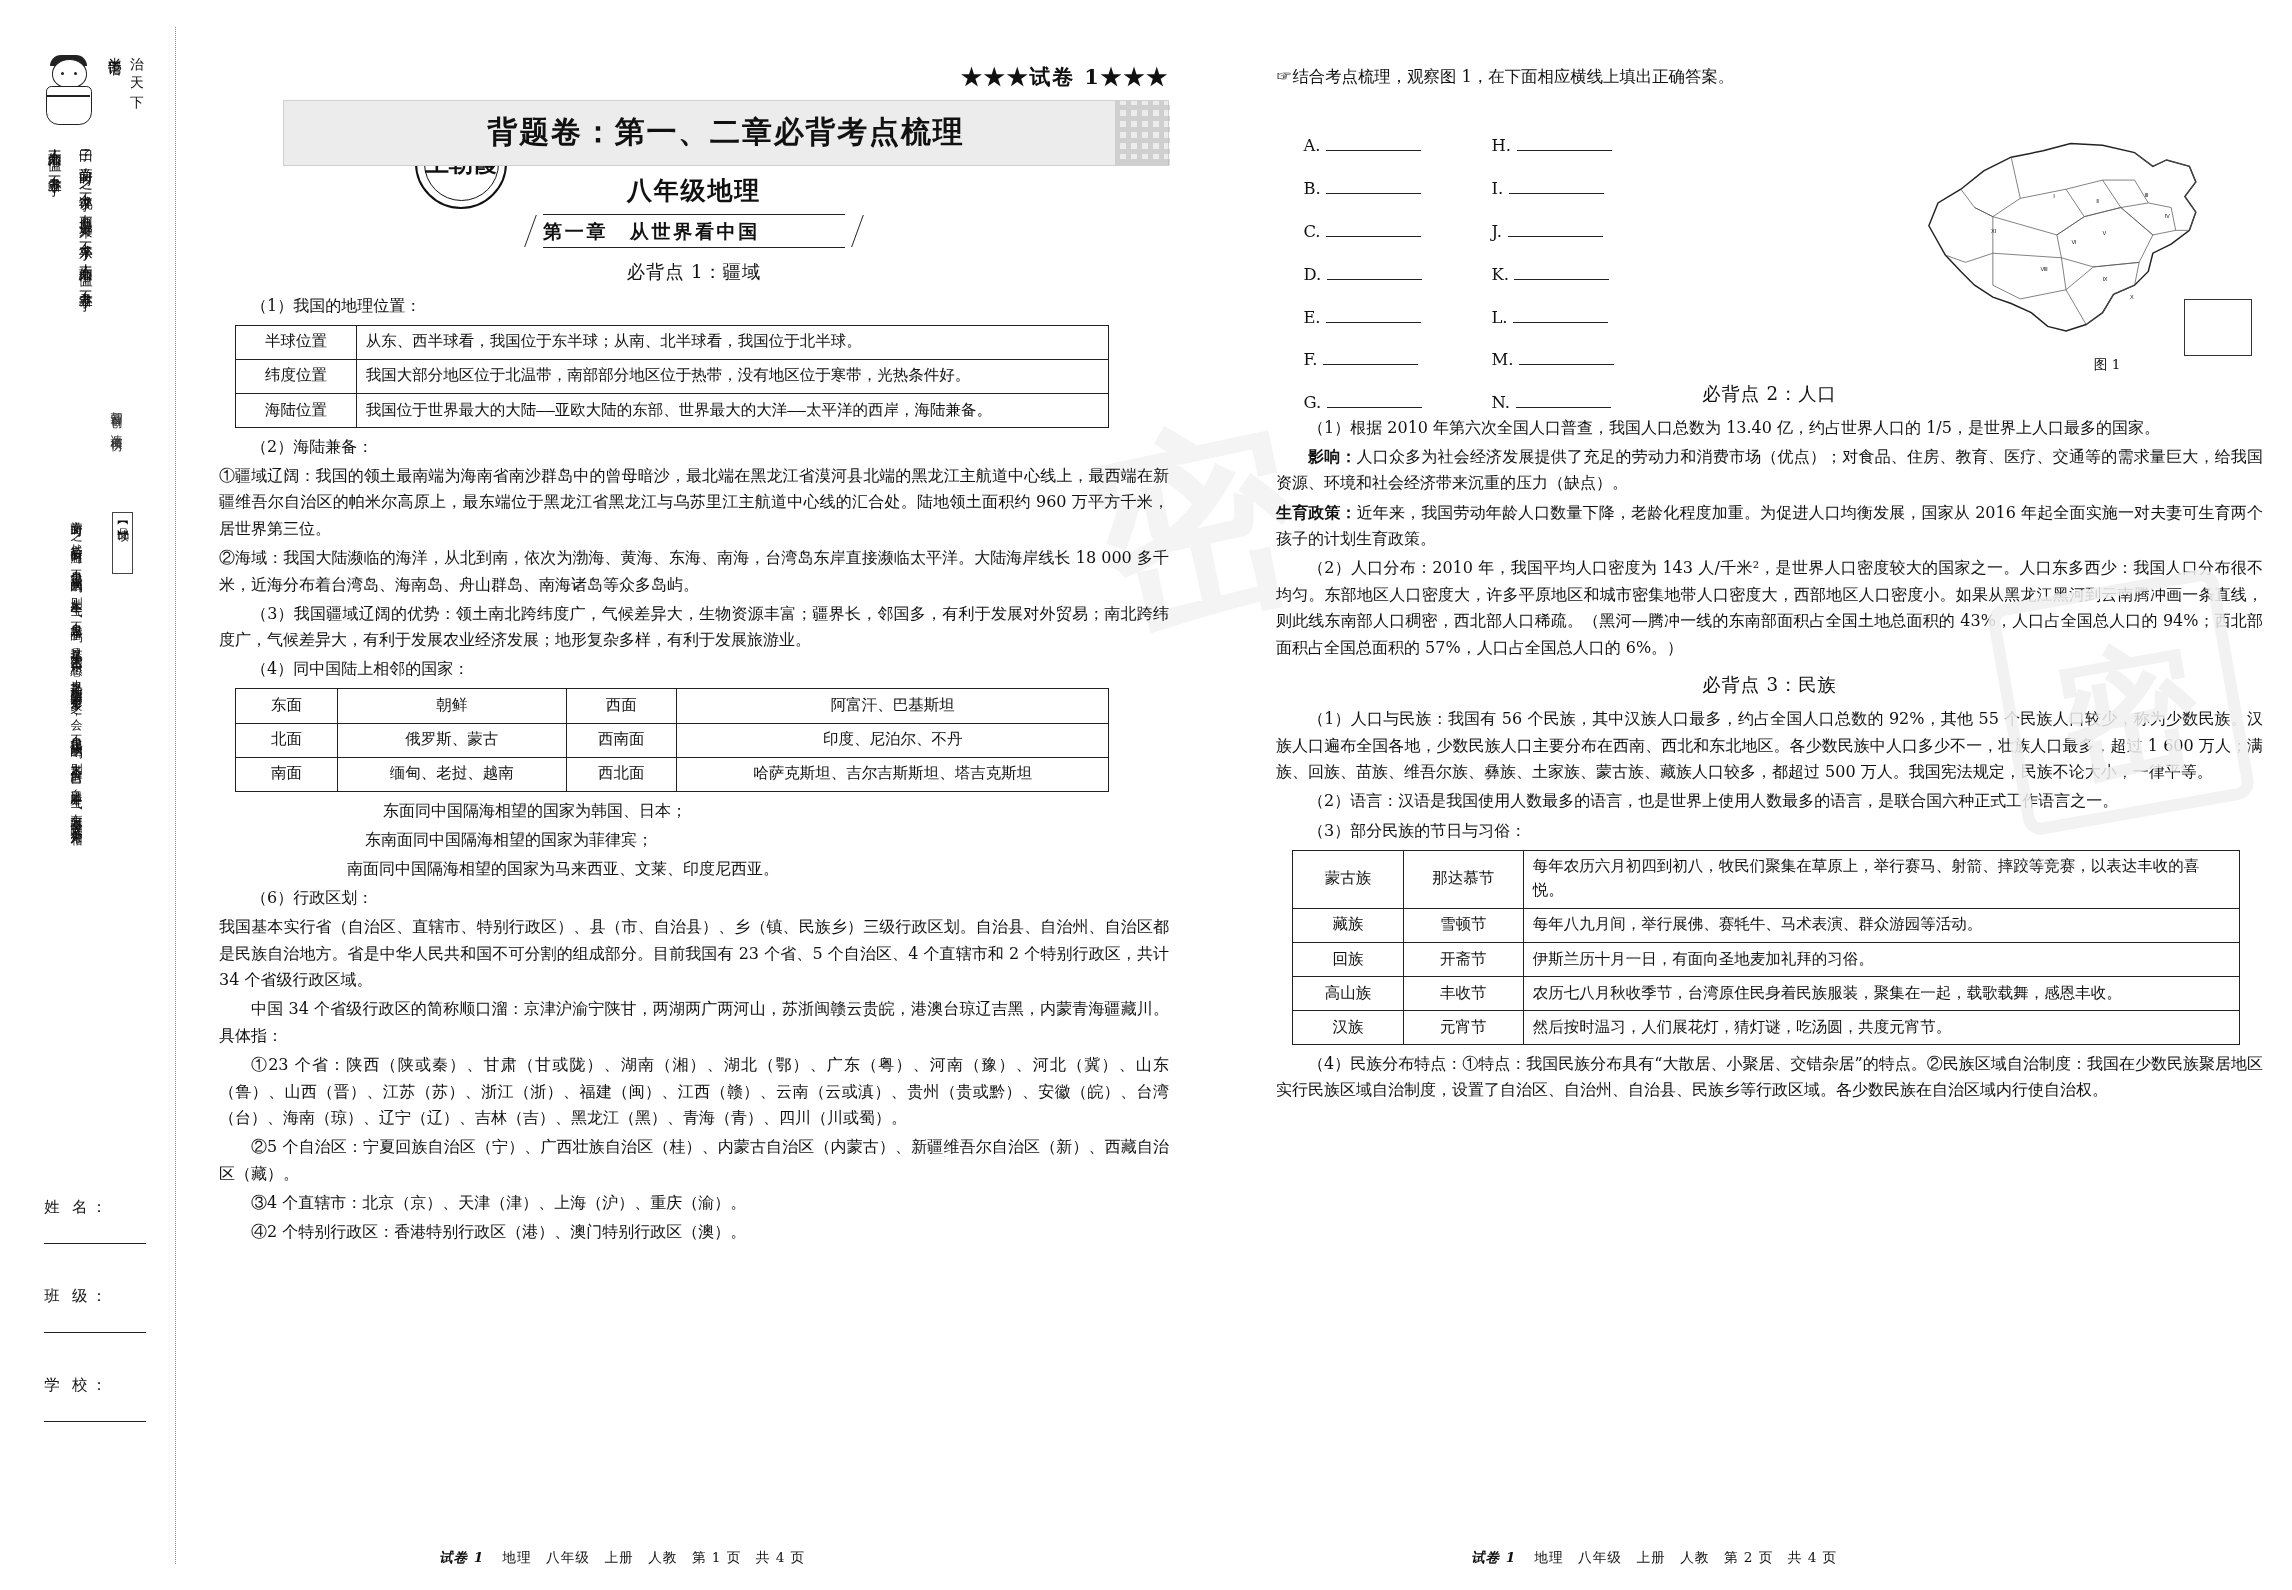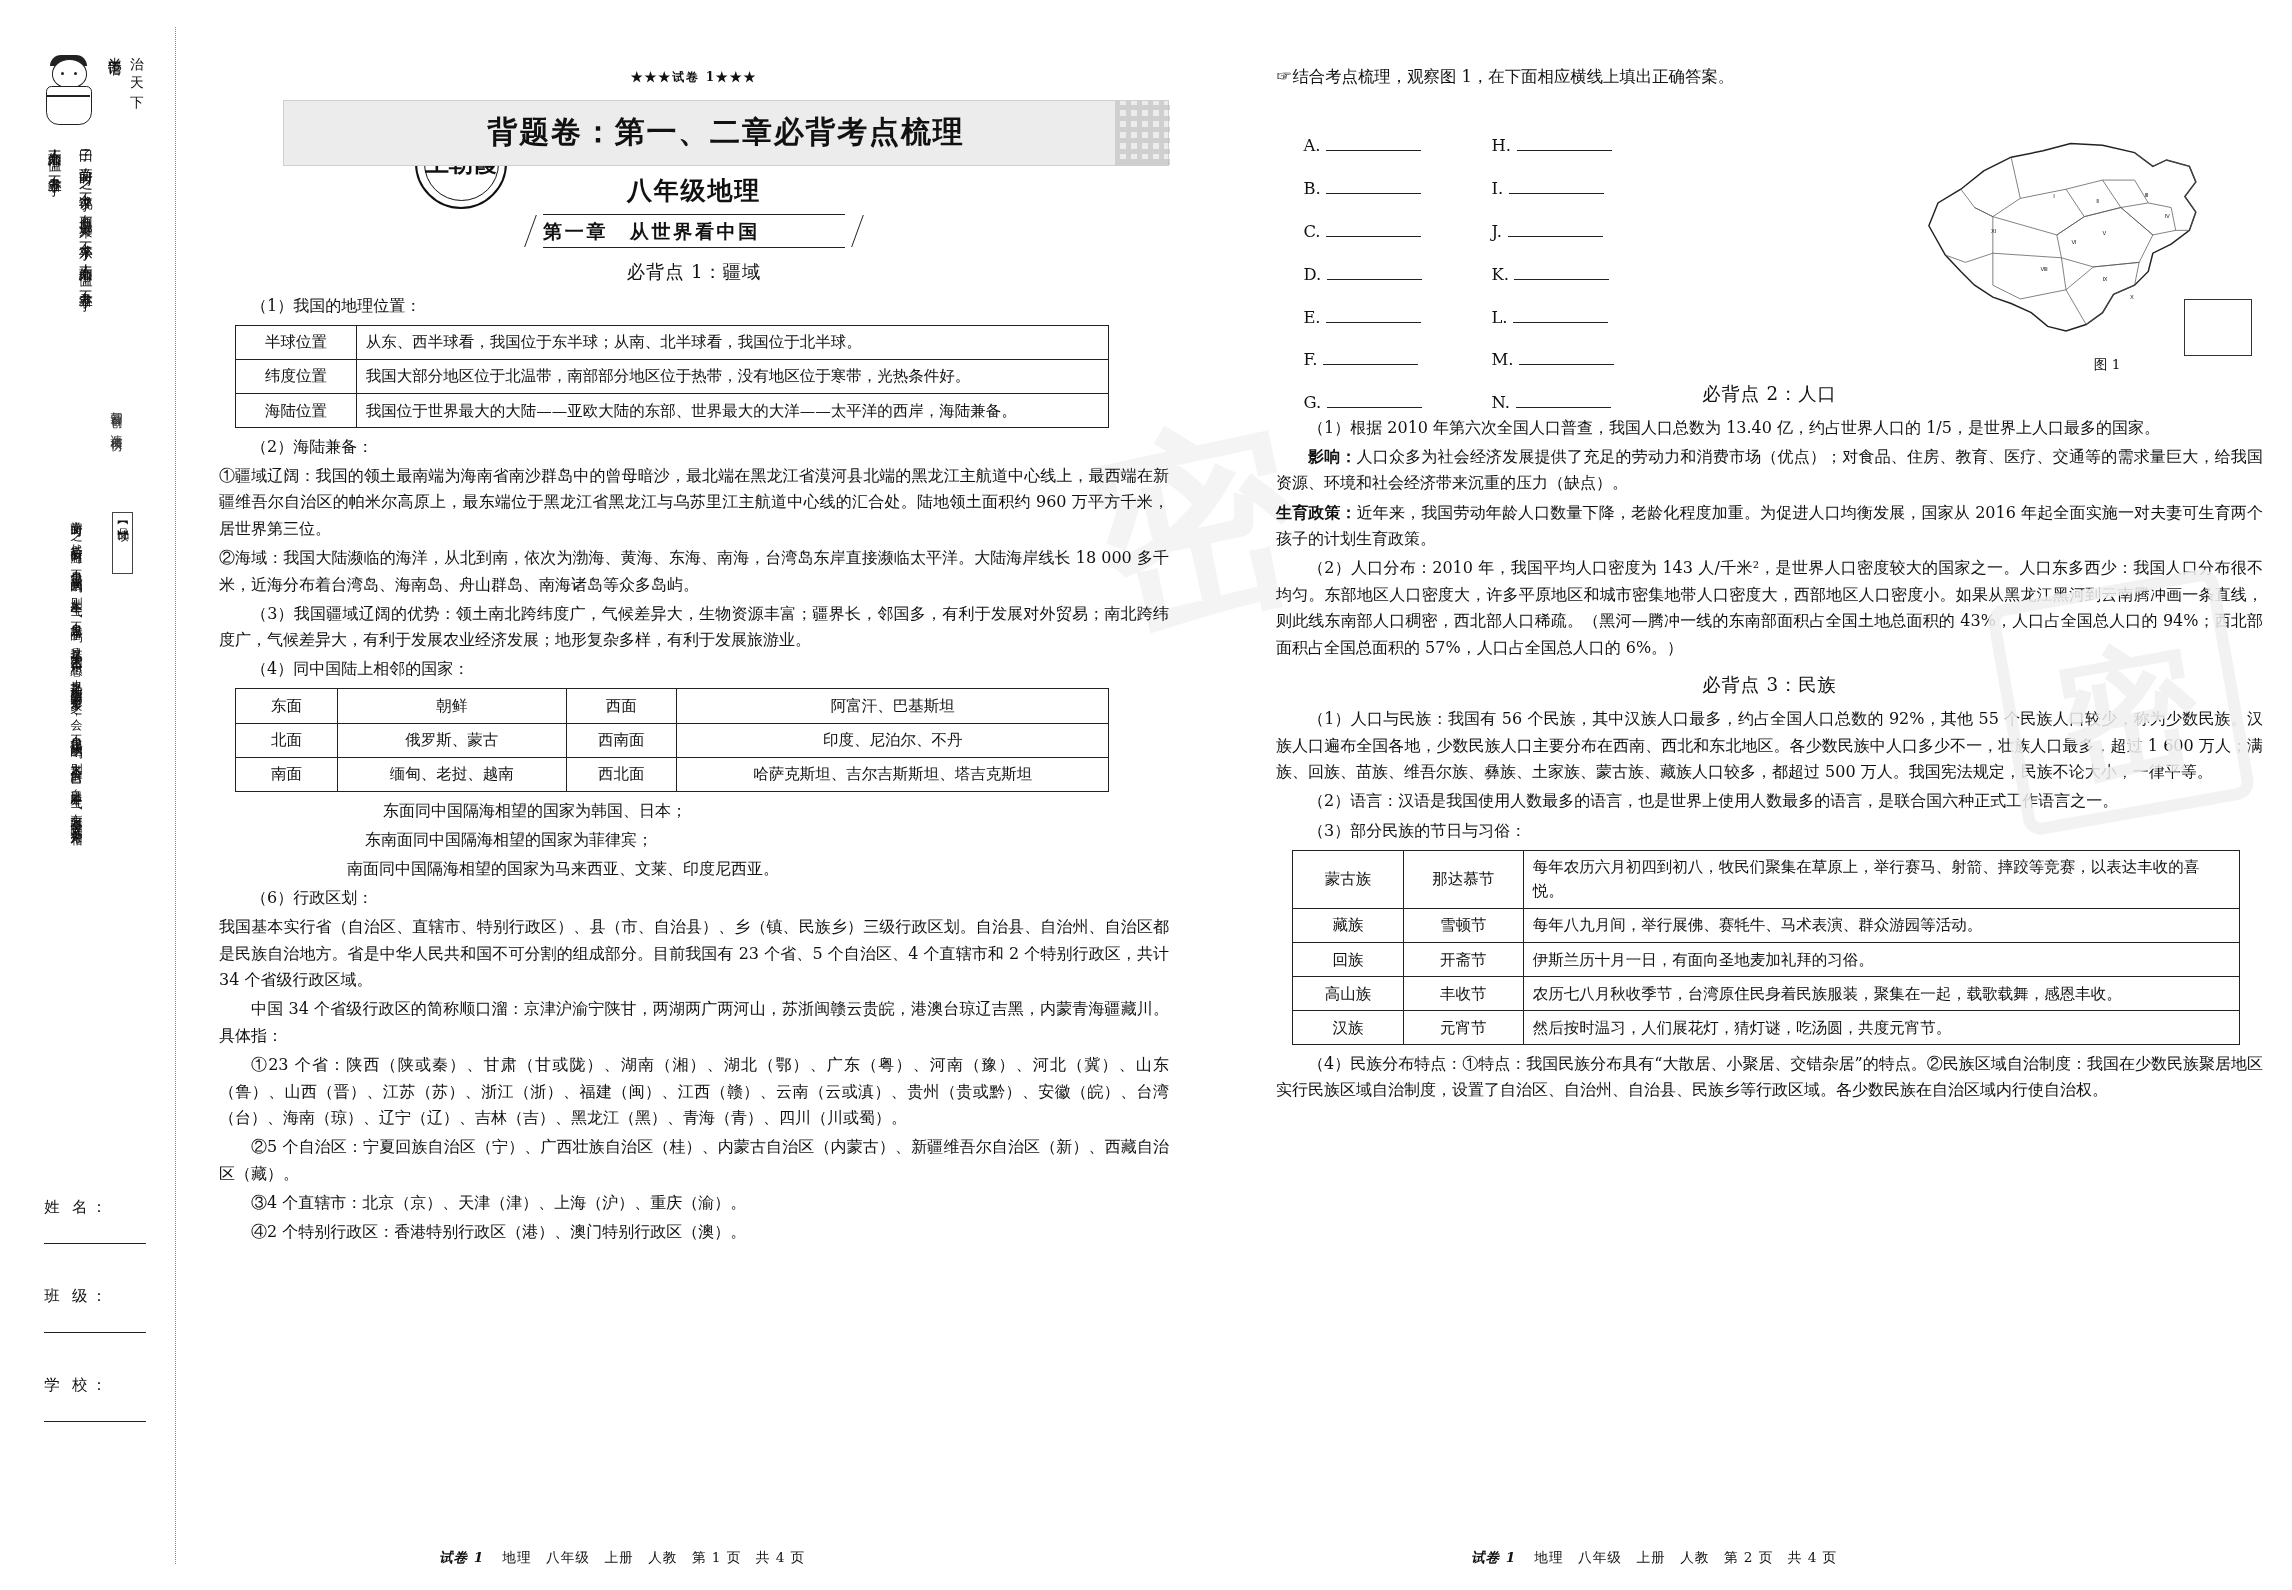--- a/index.html
+++ b/index.html
@@ -32,21 +32,21 @@
   .field{margin-bottom:42px;}
   .field .lbl{font-size:15.5px;letter-spacing:3.7px;}
   .field .line{margin-top:24px;border-bottom:0.9px solid #222;height:0.9px;width:102px;}
   .vdivider{position:absolute;left:175px;top:27.4px;bottom:27.4px;border-left:1.8px dotted #888;}
 
   
   .col{position:absolute;top:64px;font-size:16px;line-height:26.5px;}
   .col-left{left:219px;width:950px;}
   .col-right{left:1276px;width:987px;}
 
-  .paper-num{text-align:center;font-size:12px;letter-spacing:1.8px;margin-bottom:9.1px;font-weight:bold;}
+  .paper-num{text-align:right;font-size:21px;letter-spacing:1.8px;margin-bottom:9.1px;font-weight:bold;}
 
   .seal{position:absolute;left:196px;top:53px;width:88px;height:88px;border:2.7px solid #111;border-radius:50%;display:flex;align-items:center;justify-content:center;background:#fff;}
   .seal .inner{width:73px;height:73px;border:0.9px solid #111;border-radius:50%;display:flex;align-items:center;justify-content:center;font-size:24px;font-weight:bold;line-height:1;text-align:center;font-family:"DejaVu Serif",serif;}
 
   .banner{position:relative;margin:0 0 0 64px;height:64px;background:#ececec;border:0.9px solid #cfcfcf;display:flex;align-items:center;justify-content:center;}
   .banner .btxt{font-size:30px;font-weight:bold;letter-spacing:1.8px;}
   .banner-deco{position:absolute;right:-1.8px;top:0;width:55px;height:64px;
      background:
        repeating-linear-gradient(0deg,#b9b9b9 0 5.5px,transparent 5.5px 11px),
        repeating-linear-gradient(90deg,#b9b9b9 0 5.5px,transparent 5.5px 11px);
@@ -58,21 +58,21 @@
   .chapter:before,.chapter:after{content:"";position:absolute;top:0;bottom:0;width:12.8px;}
   .chapter:before{left:-12.8px;border-left:1.4px solid #222;transform:skewX(-20deg);}
   .chapter:after{right:-12.8px;border-right:1.4px solid #222;transform:skewX(-20deg);}
 
   .keypoint{text-align:center;font-size:18.3px;font-weight:normal;margin:11px 0 7.3px;letter-spacing:0.9px;}
   .p{margin:2.7px 0;text-align:justify;}
   .indent{text-indent:2em;}
   .bold{font-weight:bold;}
 
   table.grid{border-collapse:collapse;margin:5.5px 0 5.5px 16.4px;font-size:15.5px;}
-  table.grid td{border:1.1px solid #222;padding:4.6px 9.1px;line-height:24px;}
+  table.grid td{border:1.1px solid #222;padding:4.6px 9.1px;line-height:24px;font-family:Liberation Mono, monospace;}
   .tb-label{text-align:center;white-space:nowrap;}
 
   .tbl2{width:96%;}
   .tbl2 td{padding:4.6px 7.3px;}
 
   .footer{position:absolute;bottom:24px;font-size:13.7px;letter-spacing:0.9px;}
   .footer .pn{font-weight:bold;font-style:italic;margin-right:12.8px;}
   .footer-left{left:439px;}
   .footer-right{left:1471px;}
 

